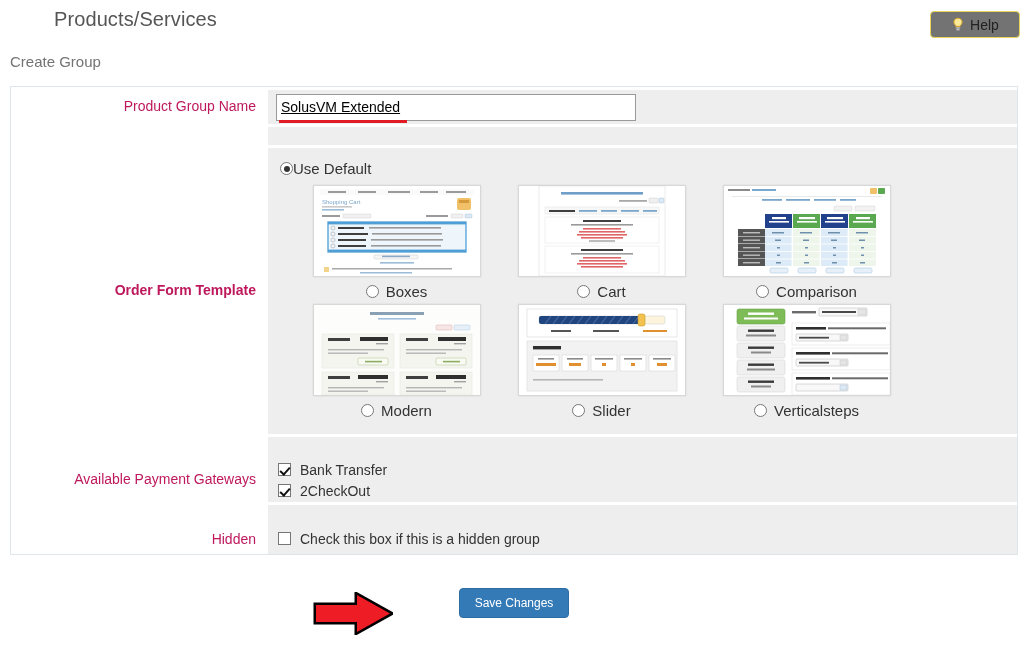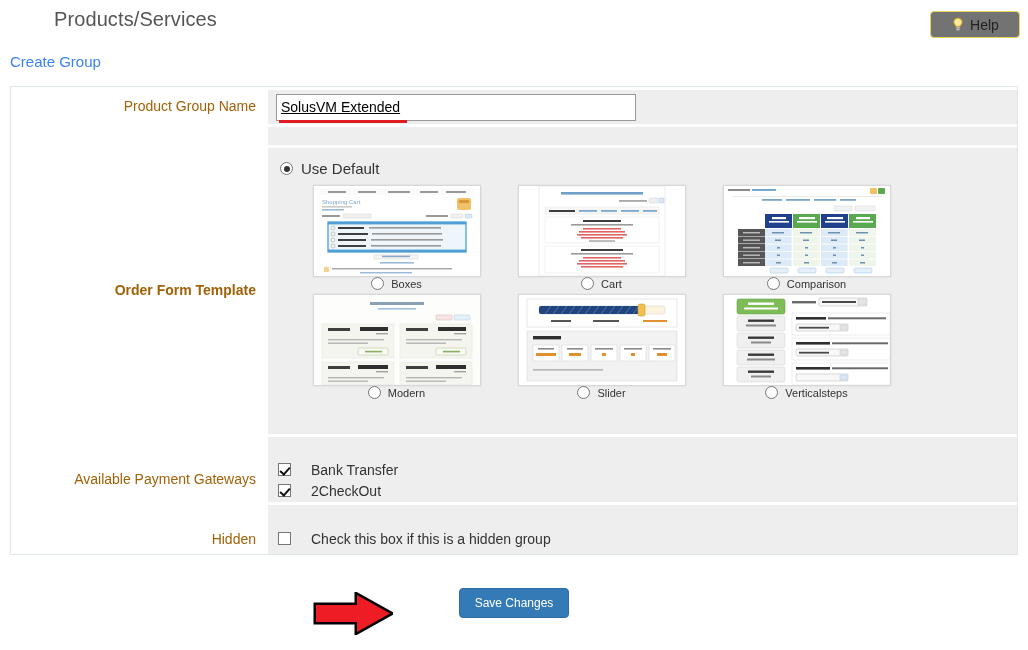--- a/index.html
+++ b/index.html
@@ -50,21 +50,21 @@
     height: 15px;
     position: relative;
     display: inline-block;
   }
   #subtitle {
     position: absolute;
     left: 10px;
     top: 53px;
     font-size: 15px;
     font-weight: 400;
-    color: #3b82f6;
+    color: #737373;
   }
 
   
   #form-panel {
     position: absolute;
     left: 10px;
     top: 86px;
     width: 1008px;
     border: 1px solid #dde6e9;
     background: #ffffff;
@@ -75,21 +75,21 @@
     align-items: stretch;
     background: #ffffff;
   }
   .row-label {
     width: 257px;
     min-width: 257px;
     background: #ffffff;
     text-align: right;
     padding-right: 12px;
     font-size: 14px;
-    color: #a16207;
+    color: #be185d;
     display: flex;
     align-items: center;
     justify-content: flex-end;
     box-sizing: border-box;
   }
   .row-field {
     flex: 1;
     background: #eeeeee;
     border-top: 3px solid #ffffff;
     border-bottom: 0;
@@ -132,21 +132,20 @@
   #row-template .row-label { height: 289px; font-weight: bold; }
   #row-template .row-field {
     height: 289px;
     display: block;
     padding: 0;
     align-items: flex-start;
   }
   #use-default-line {
     display: flex;
     align-items: center;
-    gap: 8px;
     padding: 12px 0 0 12px;
     font-size: 15px;
     color: #333333;
   }
   .radio {
     width: 13px;
     height: 13px;
     border-radius: 50%;
     border: 1px solid #777777;
     background: #ffffff;
@@ -181,44 +180,45 @@
     height: 90px;
     background: #ffffff;
     border: 1px solid #d8d8d8;
     box-shadow: 0 0 2px rgba(0,0,0,0.10);
     margin: 0 auto;
     overflow: hidden;
     position: relative;
     cursor: pointer;
   }
   .tpl-caption {
+    margin-top: 6px;
     display: flex;
     align-items: center;
     justify-content: center;
     gap: 7px;
-    font-size: 11px;
+    font-size: 15px;
     color: #333333;
   }
 
   
   #row-spacer2 .row-field { height: 21px; }
   #row-spacer2 .row-label { height: 21px; }
 
   
   #row-gateways .row-label { height: 47px; }
   #row-gateways .row-field {
     height: 47px;
     display: block;
     padding: 4px 0 0 10px;
     border-top: 0;
   }
   .check-line {
     display: flex;
     align-items: center;
-    gap: 20px;
+    gap: 9px;
     font-size: 14px;
     color: #333333;
     height: 21px;
   }
   .checkbox {
     width: 13px;
     height: 13px;
     border: 1px solid #767676;
     background: #ffffff;
     box-sizing: border-box;

